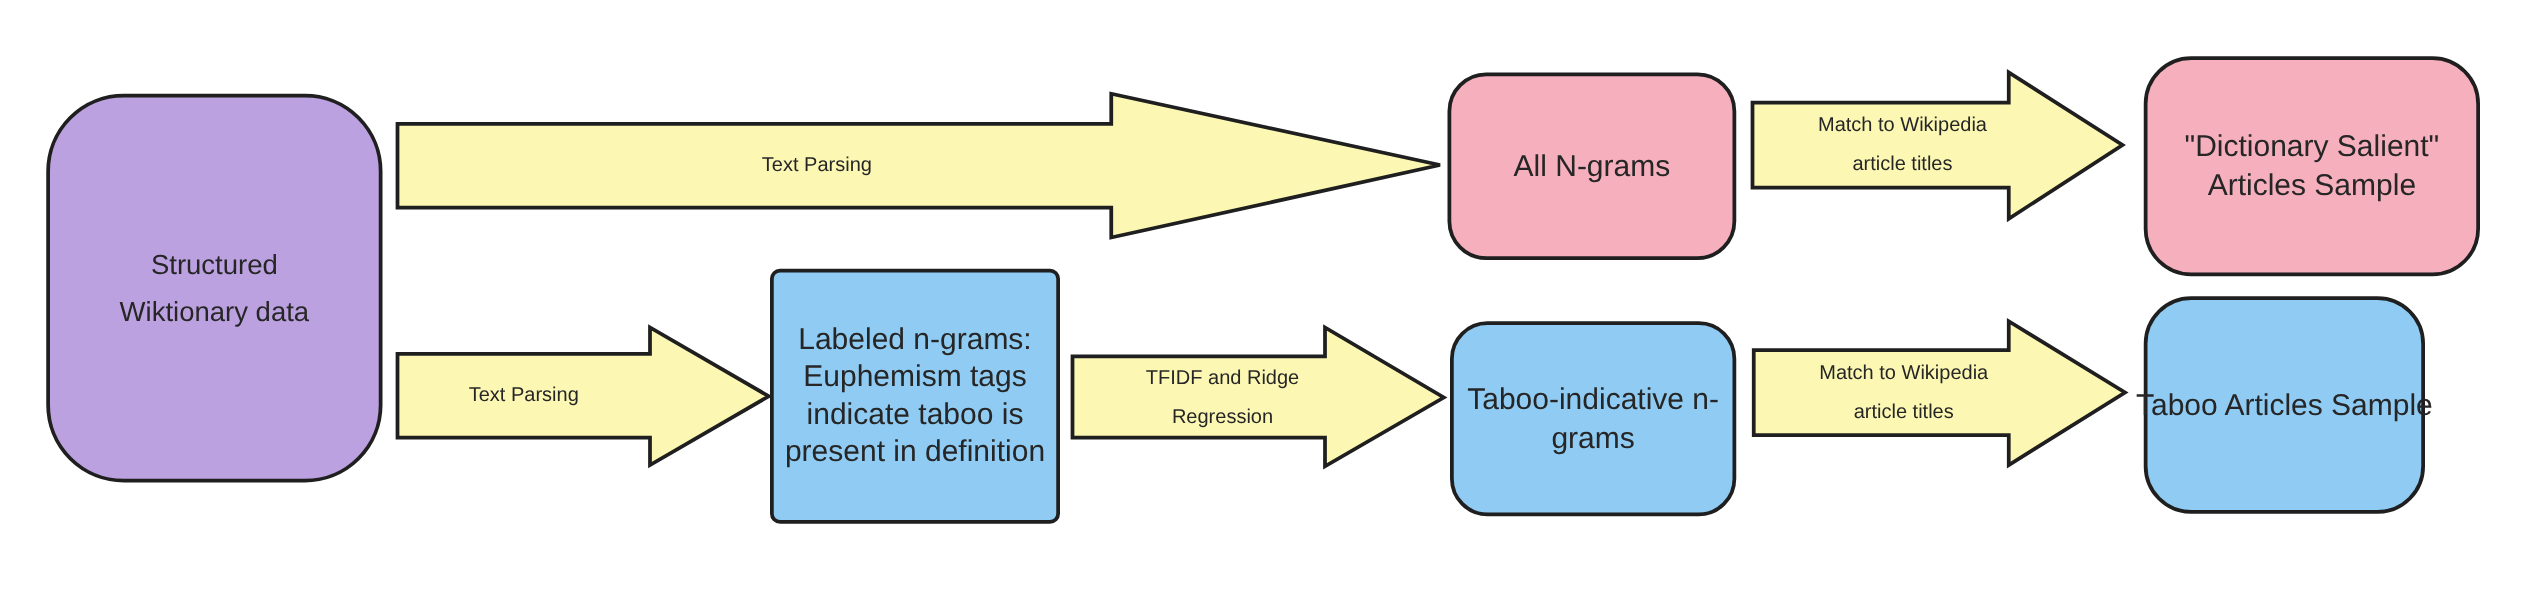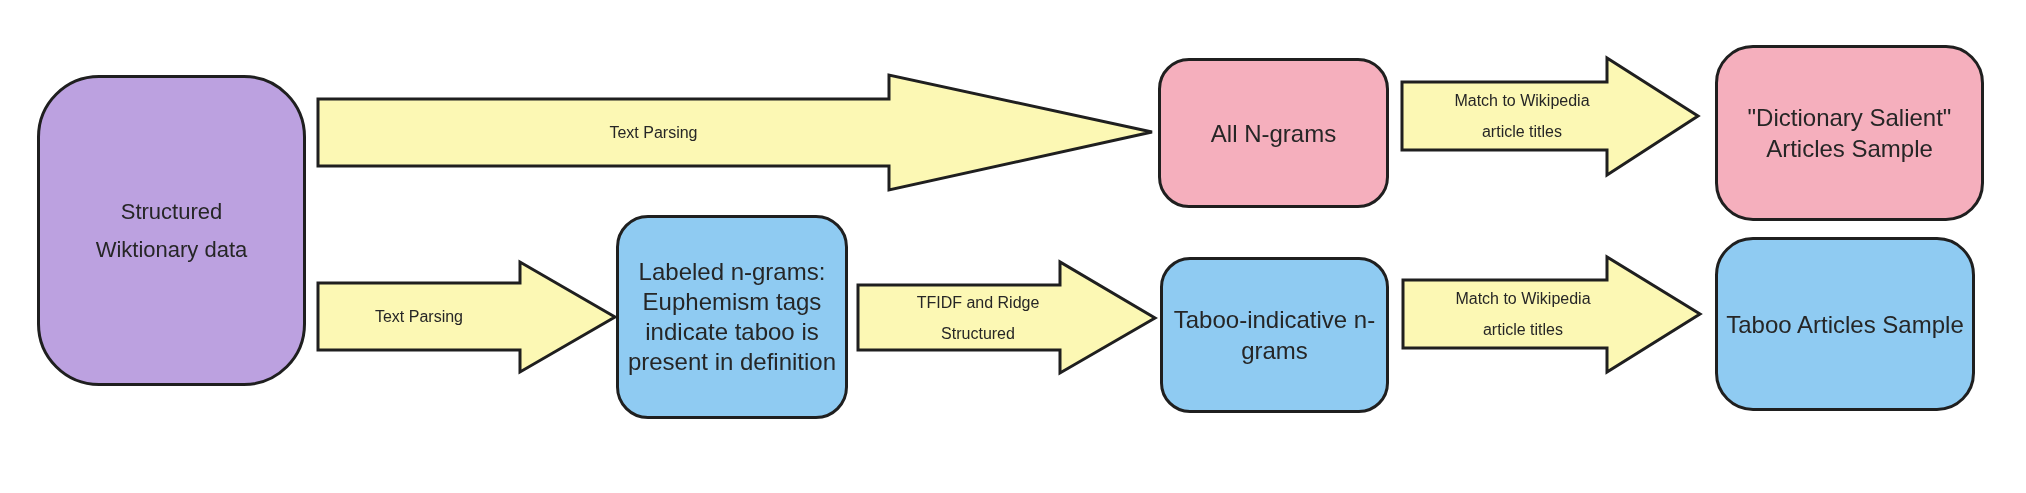--- a/index.html
+++ b/index.html
@@ -31,23 +31,23 @@
     display:flex;align-items:center;justify-content:center;
     text-align:center;
     white-space:pre;
     font-size:16px;line-height:31px;
   }
 
   
   #n-source{left:37px;top:75px;width:269px;height:311px;border-radius:62px;font-size:22px;line-height:38px;}
   #n-allngrams{left:1158px;top:58px;width:231px;height:150px;border-radius:31px;}
   #n-dictsalient{left:1715px;top:45px;width:269px;height:176px;border-radius:38px;}
-  #n-labeled{left:616px;top:215px;width:232px;height:204px;border-radius:32px;line-height:30px;}
+  #n-labeled{left:616px;top:215px;width:232px;height:204px;border-radius:8px;line-height:30px;}
   #n-taboongrams{left:1160px;top:237px;width:229px;height:156px;border-radius:30px;margin-top:20px;}
-  #n-tabooarticles{left:1715px;top:237px;width:260px;height:174px;border-radius:38px;}
+  #n-tabooarticles{left:1715px;top:237px;width:225px;height:174px;border-radius:38px;}
 
   
   #a1{left:318px;top:72px;}
   #a2{left:1402px;top:55px;}
   #a3{left:318px;top:259px;}
   #a4{left:858px;top:259px;}
   #a5{left:1403px;top:254px;}
 
   
   #l1{left:318px;top:99px;width:671px;height:67px;}
@@ -100,18 +100,18 @@
   </svg>
 
   <div class="arrow-label" id="l1">Text Parsing</div>
 
   <div class="arrow-label" id="l2">Match to Wikipedia
 article titles</div>
 
   <div class="arrow-label" id="l3">Text Parsing</div>
 
   <div class="arrow-label" id="l4">TFIDF and Ridge
-Structured</div>
+Regression</div>
 
   <div class="arrow-label" id="l5">Match to Wikipedia
 article titles</div>
 
 </div>
 
 </body></html>

